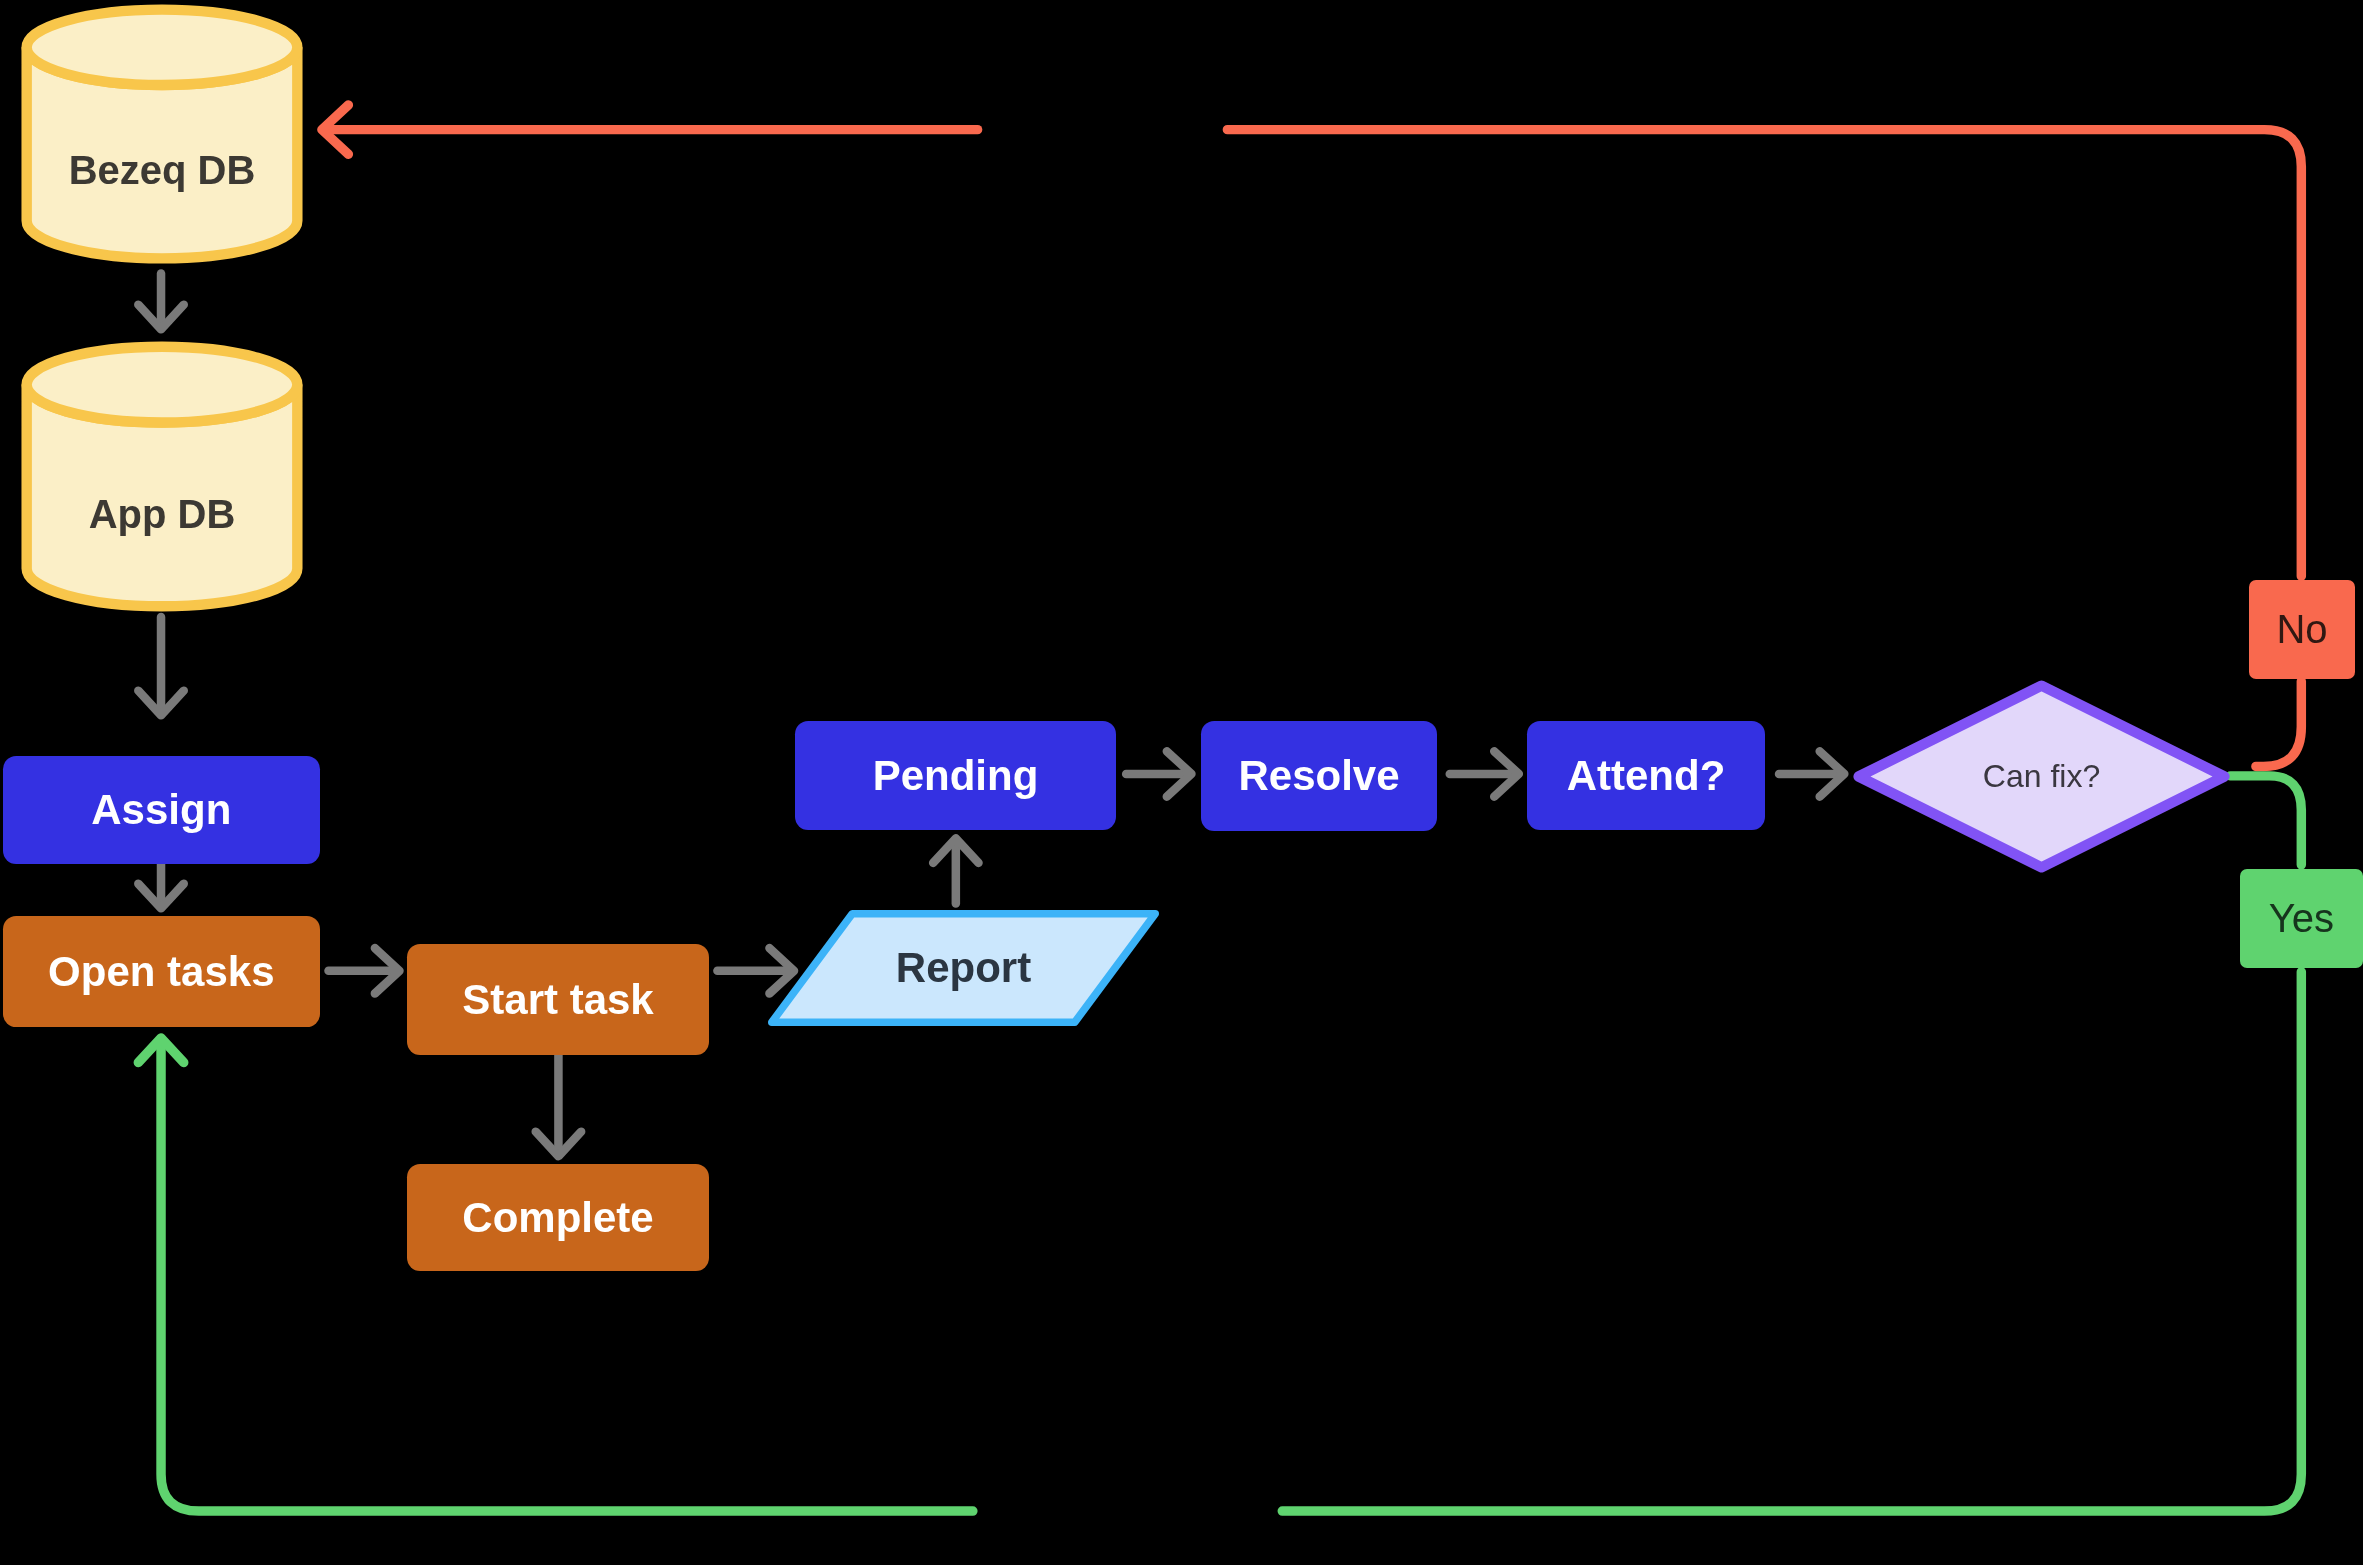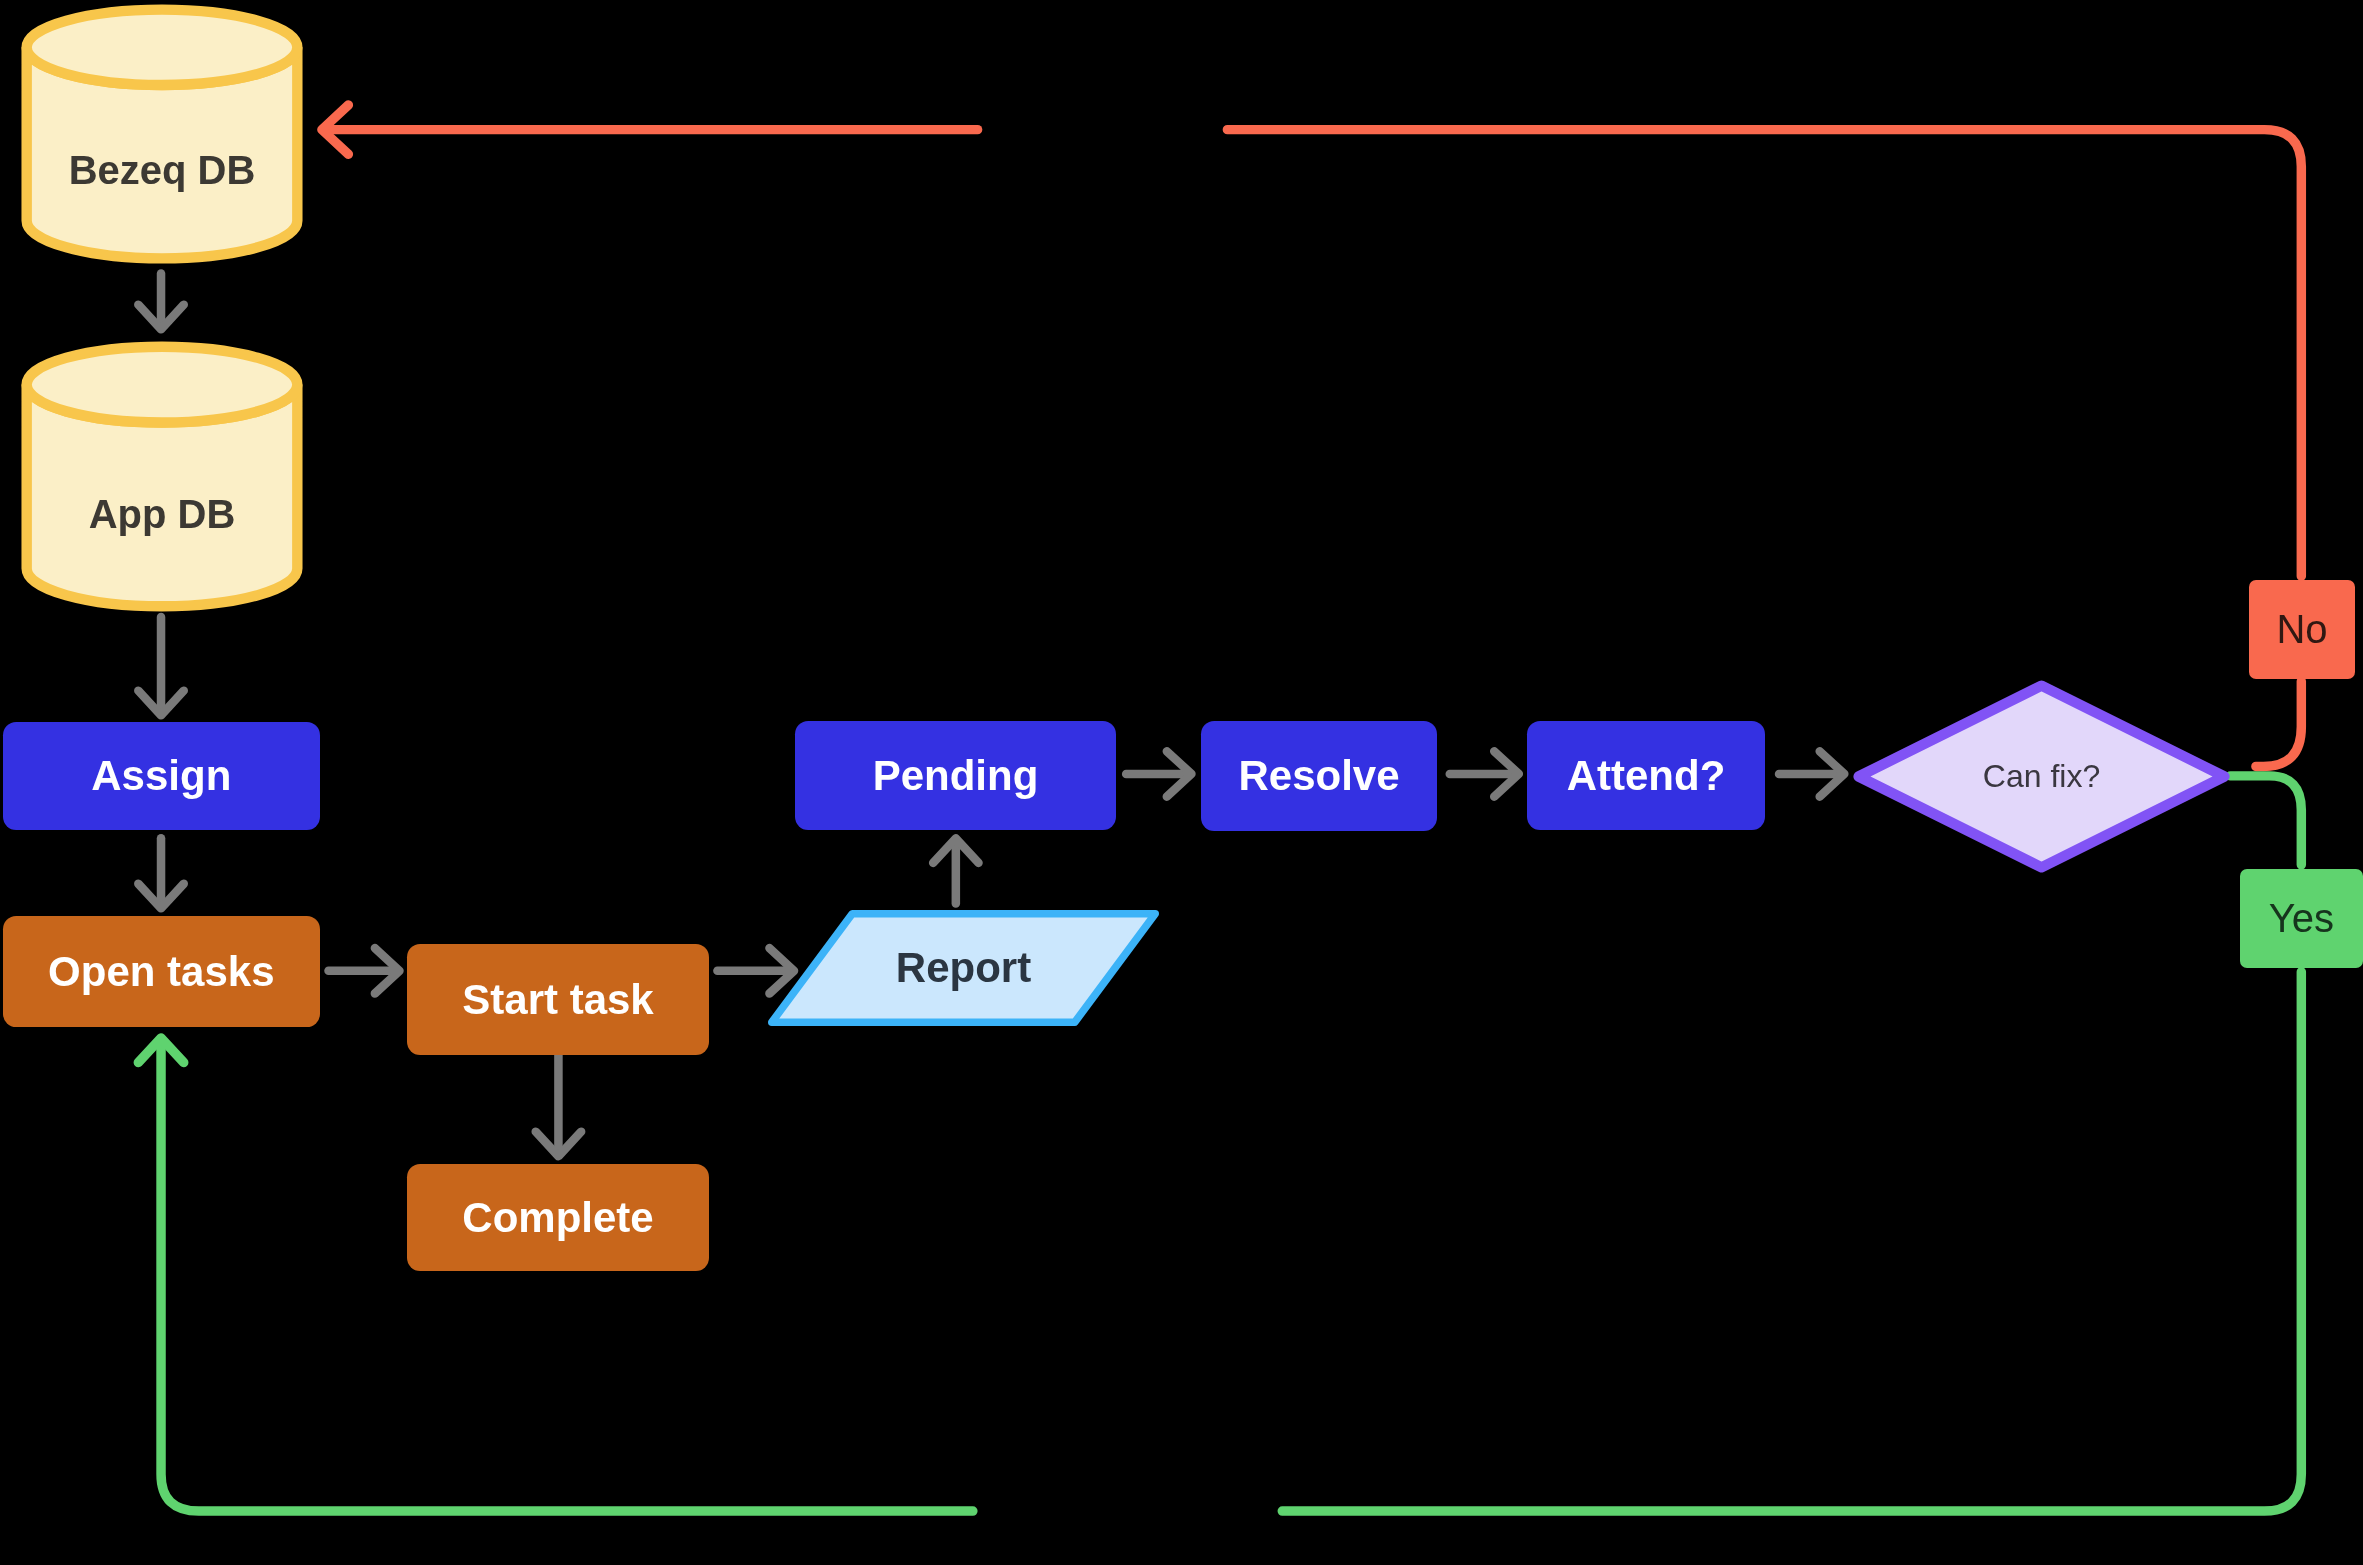--- a/index.html
+++ b/index.html
@@ -110,21 +110,21 @@
   </div>
 
   <div class="node" style="left:21px;top:341px;width:282px;height:271px;">
     <svg class="shape-svg" viewBox="0 0 298 286" preserveAspectRatio="none">
       <path class="cyl-body" d="M6,46 L6,240 A143,40 0 0 0 292,240 L292,46 A143,40 0 0 1 6,46 Z"></path>
       <ellipse class="cyl-cap" cx="149" cy="46" rx="143" ry="40"></ellipse>
     </svg>
     <div class="cyl-label">App DB</div>
   </div>
 
-  <div class="node rect blue" style="left:2.8px;top:722px;width:317px;height:108px;">
+  <div class="node rect blue" style="left:2.8px;top:756px;width:317px;height:108px;">
     <span>Assign</span>
   </div>
 
   <div class="node rect orange" style="left:2.8px;top:916px;width:317px;height:111px;">
     <span>Open tasks</span>
   </div>
 
   <div class="node rect orange" style="left:407px;top:916px;width:302px;height:111px;margin-top:28px;">
     <span>Start task</span>
   </div>

